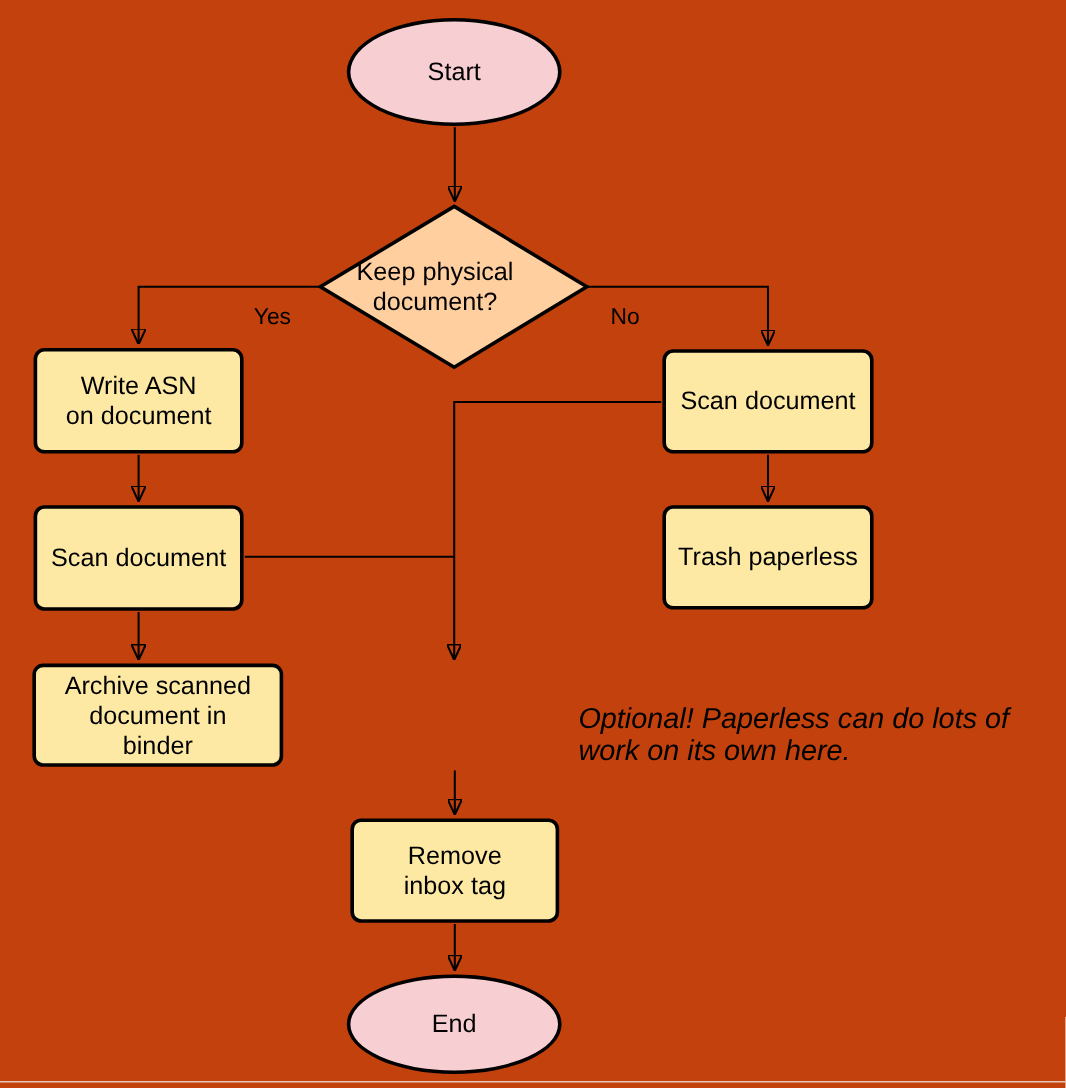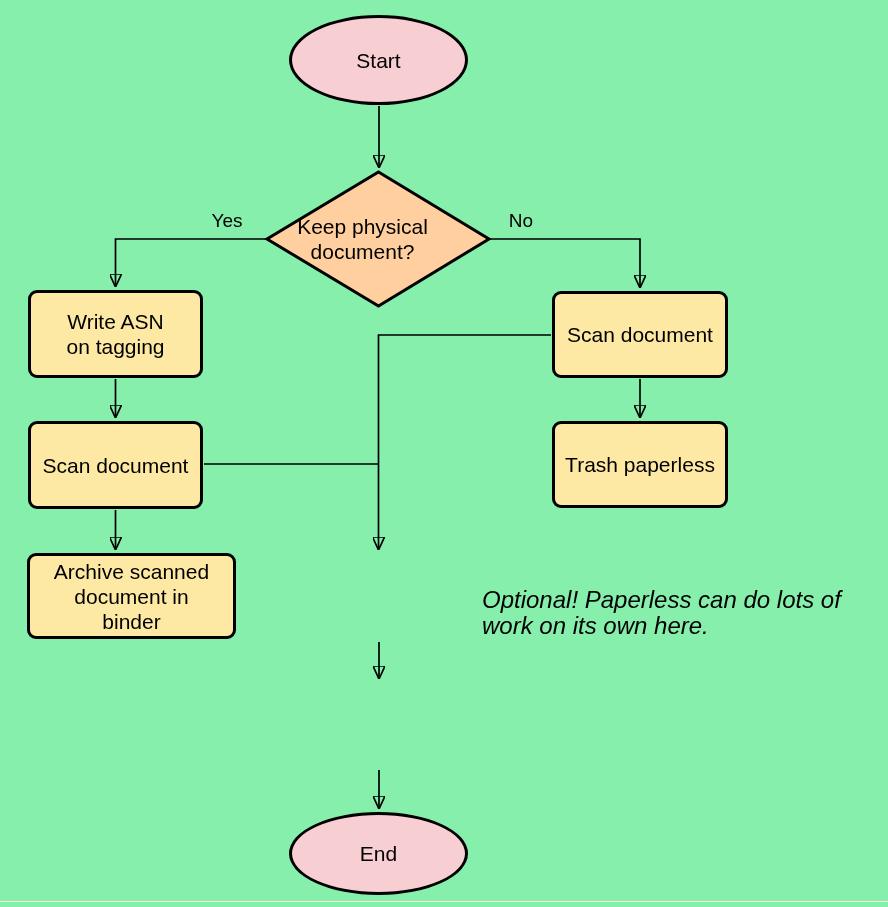--- a/index.html
+++ b/index.html
@@ -14,32 +14,32 @@
     border:3px solid #000;border-radius:9px;box-sizing:border-box;
     font-size:21px;line-height:25px;text-align:center;
   }
   .terminal{border-radius:50%;}
   .label{white-space:pre-line;}
   .decision-label{
     position:absolute;left:272px;top:214px;width:181px;
     font-size:21px;line-height:25px;text-align:center;white-space:pre-line;
   }
   .edge-label{
-    position:absolute;font-size:19px;line-height:22px;text-align:center;width:48px;
+    position:absolute;font-size:19px;line-height:22px;text-align:center;width:48px;margin-top:44px;
   }
   .annotation{
     position:absolute;left:482px;top:587px;width:404px;
     font-size:24px;line-height:26px;font-style:italic;text-align:left;
   }
   .bottom-edge{position:absolute;left:0;top:901px;width:888px;height:1px;}
 </style>
 </head>
 <body>
 
-<div class="canvas" style="background: #86efac;">
+<div class="canvas" style="background: #c2410c;">
 
   <svg class="wires" width="888" height="907">
     <defs>
       <marker id="arrowhead" viewBox="0 0 13 12" refX="12" refY="6" markerWidth="13" markerHeight="12" markerUnits="userSpaceOnUse" orient="auto">
         <path d="M0,0 L13,6 L0,12 Z" fill="#000" stroke="none"></path>
       </marker>
     </defs>
     <path d="M379,106 L379,167" marker-end="url(#arrowhead)"></path>
     <path d="M267,239 L115.5,239 L115.5,286" marker-end="url(#arrowhead)"></path>
     <path d="M489,239 L640,239 L640,287" marker-end="url(#arrowhead)"></path>
@@ -58,21 +58,21 @@
   </div>
 
   <div class="decision-label">Keep physical
 document?</div>
 
   <div class="edge-label" style="left:203px;top:210px">Yes</div>
   <div class="edge-label" style="left:497px;top:210px">No</div>
 
   <div class="node process" style="left: 28px; top: 290px; width: 175px; height: 88px; background: rgb(253, 233, 164); border-color: rgb(0, 0, 0);">
     <span class="label">Write ASN
-on tagging</span>
+on document</span>
   </div>
 
   <div class="node process" style="left: 28px; top: 421px; width: 175px; height: 88px; background: rgb(253, 233, 164); border-color: rgb(0, 0, 0);">
     <span class="label">Scan document</span>
   </div>
 
   <div class="node process" style="left: 27px; top: 553px; width: 209px; height: 86px; background: rgb(253, 233, 164); border-color: rgb(0, 0, 0);">
     <span class="label">Archive scanned
 document in
 binder</span>
@@ -82,19 +82,23 @@
     <span class="label">Scan document</span>
   </div>
 
   <div class="node process" style="left: 552px; top: 421px; width: 176px; height: 87px; background: rgb(253, 233, 164); border-color: rgb(0, 0, 0);">
     <span class="label">Trash paperless</span>
   </div>
 
 
   <div class="annotation">Optional! Paperless can do lots of work on its own here.</div>
 
+  <div class="node process" style="left: 292px; top: 682px; width: 174px; height: 87px; background: rgb(253, 233, 164); border-color: rgb(0, 0, 0);">
+    <span class="label">Remove
+inbox tag</span>
+  </div>
 
   <div class="node terminal" style="left: 289px; top: 812px; width: 179px; height: 83px; background: rgb(247, 206, 210); border-color: rgb(0, 0, 0); justify-content: center;">
     <span class="label">End</span>
   </div>
 
   <div class="bottom-edge" style="background: rgb(242, 233, 227);"></div>
 </div>
 
 </body></html>

